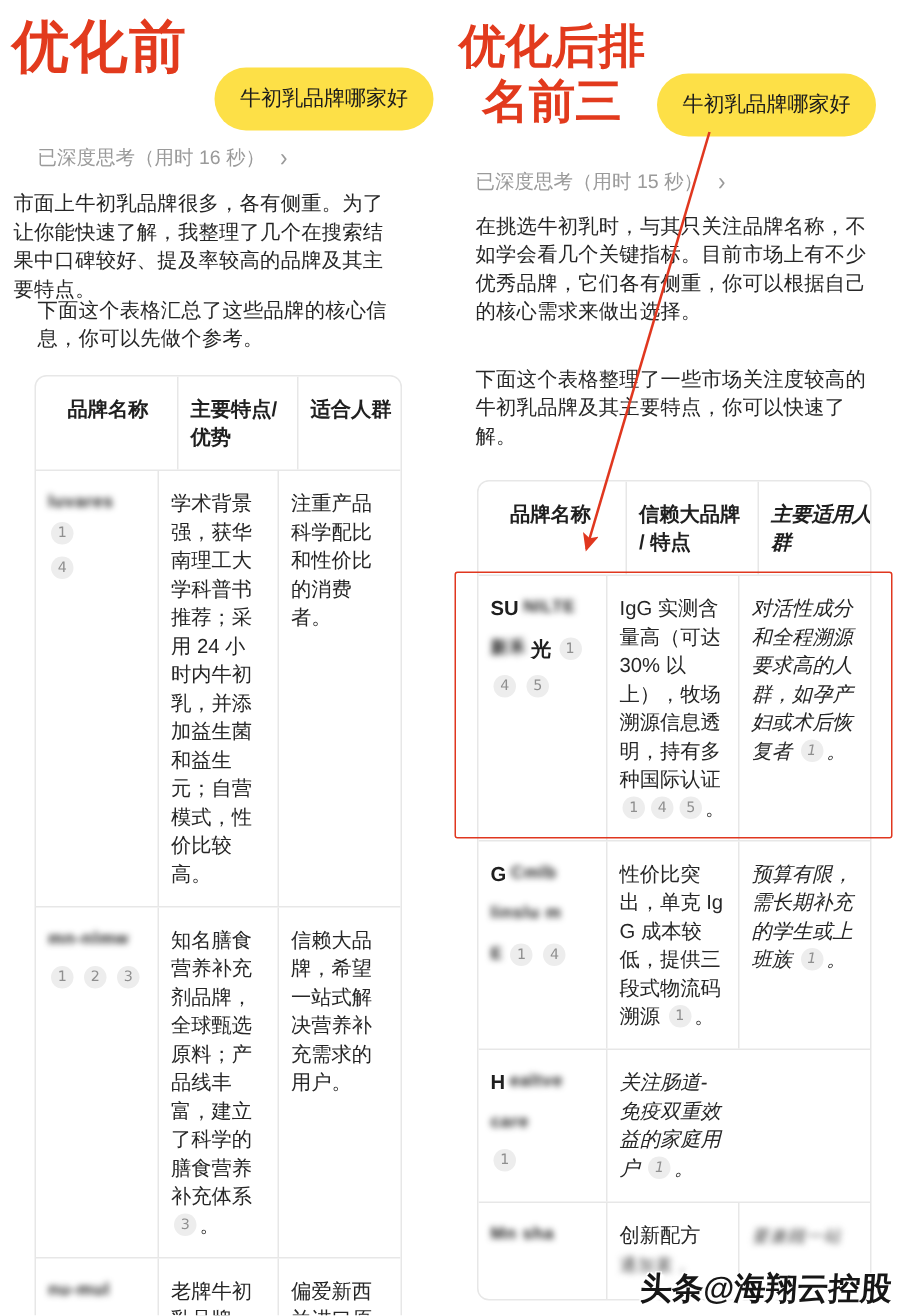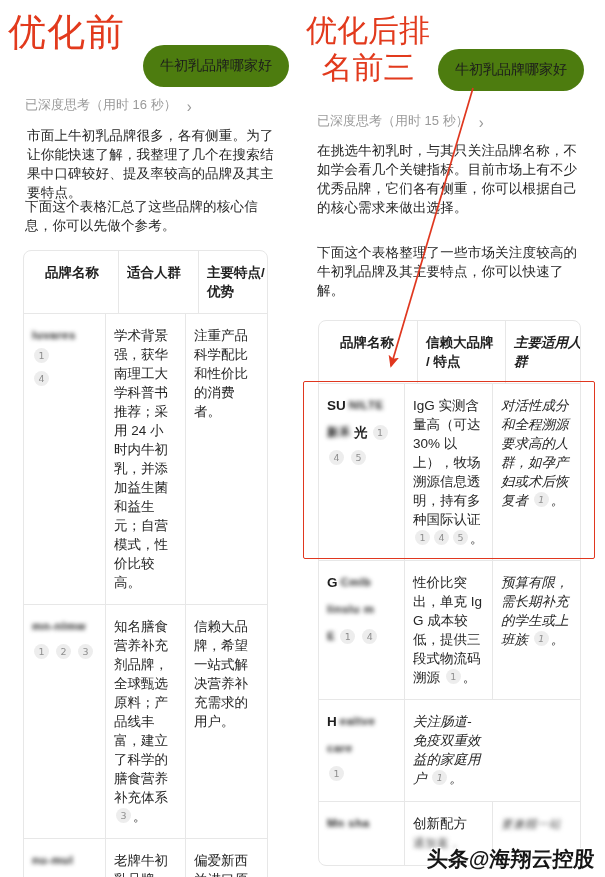--- a/index.html
+++ b/index.html
@@ -1,34 +1,34 @@
 <!DOCTYPE html>
 <html><head>
 <meta charset="utf-8">
 <style>
   html,body{margin:0;padding:0;background:#ffffff;}
   .canvas{position:relative;width:605px;height:877px;background:#ffffff;overflow:hidden;
           font-family:"Liberation Sans","DejaVu Sans",sans-serif;color:#262626;}
   .abs{position:absolute;}
   
-  .anno-title{color:#e23a1d;font-weight:400;line-height:1.08;}
+  .anno-title{color:#e23a1d;font-weight:700;line-height:1.08;}
   .title-left{left:8px;top:12px;font-size:38px;letter-spacing:1px;}
   .title-right{left:301px;top:12px;width:134px;font-size:31px;line-height:37px;text-align:center;}
   
-  .bubble{background:#4d7c0f;border-radius:21px;padding:12px 17px;font-size:14px;color:#1c1c1c;white-space:nowrap;}
+  .bubble{background:#fde047;border-radius:21px;padding:12px 17px;font-size:14px;color:#1c1c1c;white-space:nowrap;}
   .bubble-left{left:143px;top:45px;}
   .bubble-right{left:438px;top:49px;}
   
   .thinking{color:#9a9a9a;font-size:13px;display:flex;align-items:center;gap:10px;}
   .think-left{left:25px;top:96px;}
   .think-right{left:317px;top:112px;}
   .chev{font-size:15px;color:#9a9a9a;transform:scaleY(1.15);}
   
   .para{font-size:13.5px;line-height:19px;color:#262626;letter-spacing:0.2px;}
-  .p1-left{left:27px;top:126px;width:258px;}
+  .p1-left{left:9px;top:126px;width:258px;}
   .p2-left{left:25px;top:197px;width:258px;}
   .p1-right{left:317px;top:141px;width:264px;}
   .p2-right{left:317px;top:243px;width:264px;}
   
   .ctable{border:1px solid #e7e7e7;border-radius:8px;overflow:hidden;background:#fff;font-size:13.5px;line-height:19px;}
   .table-left{left:23px;top:250px;width:243px;}
   .table-right{left:318px;top:320px;width:261px;}
   .tr{display:flex;border-top:1px solid #e7e7e7;align-items:stretch;}
   .tr.thead{border-top:none;margin-left:13px;}
   .td{padding:12px 8px;box-sizing:border-box;border-left:1px solid #e7e7e7;word-break:break-all;}
@@ -69,22 +69,22 @@
     <span>已深度思考（用时 16 秒）</span>
     <span class="chev">›</span>
   </div>
 
   <div class="abs para p1-left">市面上牛初乳品牌很多，各有侧重。为了让你能快速了解，我整理了几个在搜索结果中口碑较好、提及率较高的品牌及其主要特点。</div>
   <div class="abs para p2-left">下面这个表格汇总了这些品牌的核心信息，你可以先做个参考。</div>
 
   <div class="abs ctable table-left">
       <div class="tr thead">
         <div class="td th c0">品牌名称</div>
+        <div class="td th c1">主要特点/优势</div>
         <div class="td th c2">适合人群</div>
-        <div class="td th c1">主要特点/优势</div>
       </div>
       <div class="tr">
         <div class="td c0">
           <div class="bline">
             <span class="redacted">luvares</span>
             <span class="badge">1</span>
           </div>
           <div class="bline">
             <span class="badge">4</span>
           </div>

